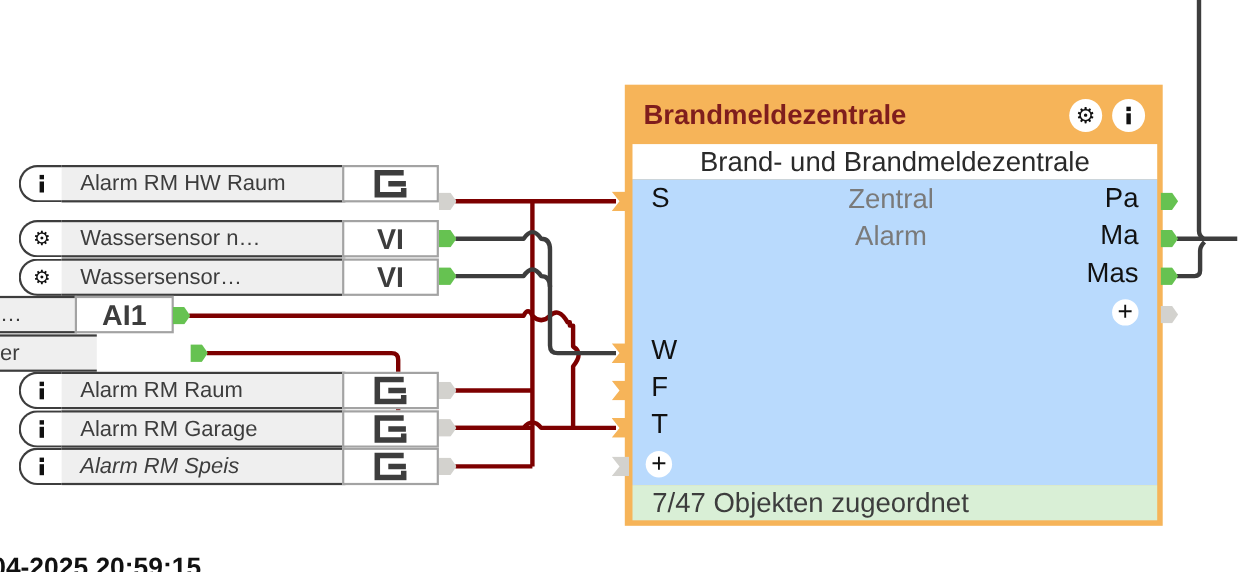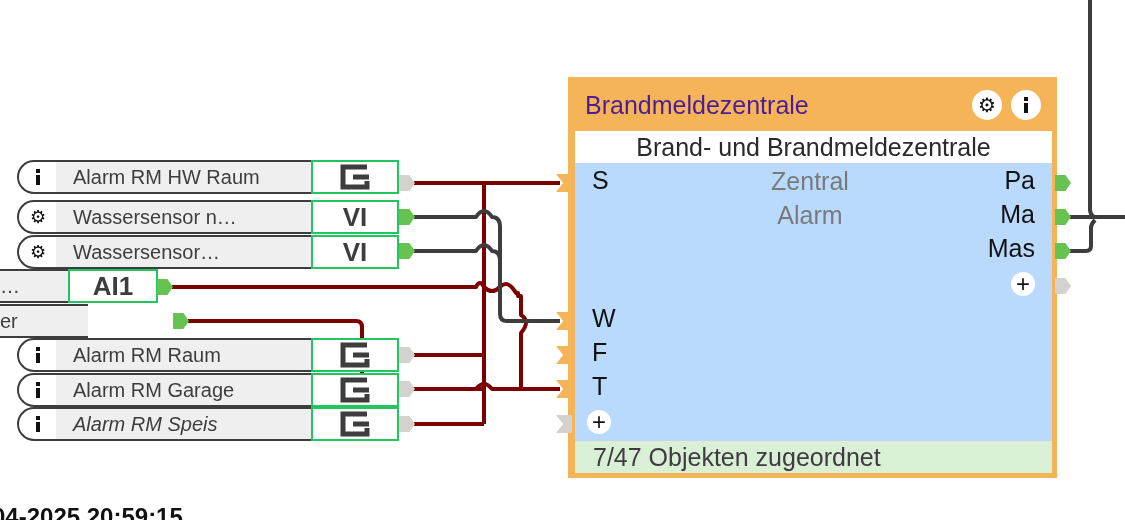--- a/index.html
+++ b/index.html
@@ -8,32 +8,32 @@
   #wires { position:absolute; left:0; top:0; width:1125px; height:520px; z-index:1; }
 
   
   .obj { position:absolute; height:34px; display:flex; z-index:3; }
   .obj .cap { position:absolute; left:17px; top:0; width:40px; height:34px; box-sizing:border-box;
               border:2px solid #3d3d3d; border-right:none; border-radius:18px 0 0 18px; background:#ffffff;
               display:flex; align-items:center; justify-content:center; }
   .obj .name { position:absolute; left:56px; top:0; height:34px; box-sizing:border-box;
                border-top:2px solid #3d3d3d; border-bottom:2px solid #3d3d3d; background:#efefef;
                font-size:20px; color:#3d3d3d; display:flex; align-items:center; padding-left:17px; white-space:nowrap; }
-  .obj .tag { position:absolute; top:0; height:34px; box-sizing:border-box; border:2px solid #22c55e;
+  .obj .tag { position:absolute; top:0; height:34px; box-sizing:border-box; border:2px solid #a3a3a3;
               background:#ffffff; display:flex; align-items:center; justify-content:center;
               font-size:26px; font-weight:bold; color:#3d3d3d; }
   .port { position:absolute; width:16px; height:16px; z-index:4; }
   .port.out { clip-path:polygon(0 0, 65% 0, 100% 50%, 65% 100%, 0 100%); }
   .green { background:#66c251; }
   .grey { background:#d3d2ce; }
 
   
   #block { position:absolute; left:568px; top:77px; width:489px; height:401px; background:#f6b459;
            z-index:2; }
-  #block .title { position:absolute; left:17px; top:14px; font-size:25px; font-weight:normal; color:#4c1d95; }
+  #block .title { position:absolute; left:17px; top:14px; font-size:25px; font-weight:bold; color:#7f1d1d; }
   #block .hbtn { position:absolute; top:13px; width:30px; height:30px; border-radius:50%; background:#fff;
                  display:flex; align-items:center; justify-content:center; }
   #block .subtitle { position:absolute; left:7px; top:54px; width:477px; height:32px; background:#fff;
                      font-size:25px; color:#2a2a2a; text-align:center; line-height:32px; }
   #block .body { position:absolute; left:7px; top:86px; width:477px; height:278px; background:#b9dafd; }
   #block .footer { position:absolute; left:7px; top:364px; width:477px; height:32px; background:#d9efd6;
                    font-size:25px; color:#3d3d3d; line-height:32px; padding-left:18px; box-sizing:border-box; }
   .pin { position:absolute; font-size:25px; color:#111; line-height:30px; }
   .center-lbl { position:absolute; font-size:25px; color:#7a7a7a; width:200px; text-align:center; }
   .plus { position:absolute; width:24px; height:24px; border-radius:50%; background:#fff;
@@ -62,21 +62,21 @@
 
     <path d="M414 217 H476 q8 -12 16 0 q8 0 8 10 V314 q0 7 7 7 H560" stroke="#3d3d3d"></path>
     <path d="M414 251 H476 q8 -12 16 0 q8 0 8 10" stroke="#3d3d3d"></path>
 
     <path d="M1070 217 H1125" stroke="#3d3d3d"></path>
     <path d="M1070 251 H1086 q5 0 5 -5 V228 q0 -4 4 -8" stroke="#3d3d3d"></path>
     <path d="M1090 0 V210 q0 4 4 7" stroke="#3d3d3d"></path>
   </g>
 </svg>
 
-<div class="obj" style="left:0; top:160px; width:400px;padding-left:44px;">
+<div class="obj" style="left:0; top:150px; width:400px;padding-left:44px;">
   <div class="cap">
       <svg width="8" height="18" viewBox="0 0 8 18">
         <rect x="2" y="1" width="4" height="4" fill="#111"></rect>
         <rect x="2" y="7" width="4" height="10" fill="#111"></rect>
       </svg>
     </div>
   <div class="name" style="width:258px;">Alarm RM HW Raum</div>
   <div class="tag" style="left:311px; width:88px;">
     <svg width="32" height="26" viewBox="0 0 32 26">
         <path d="M28 3 H4 V23 H28 V17 M14 13 H30" stroke="#3d3d3d" stroke-width="5" fill="none"></path>

